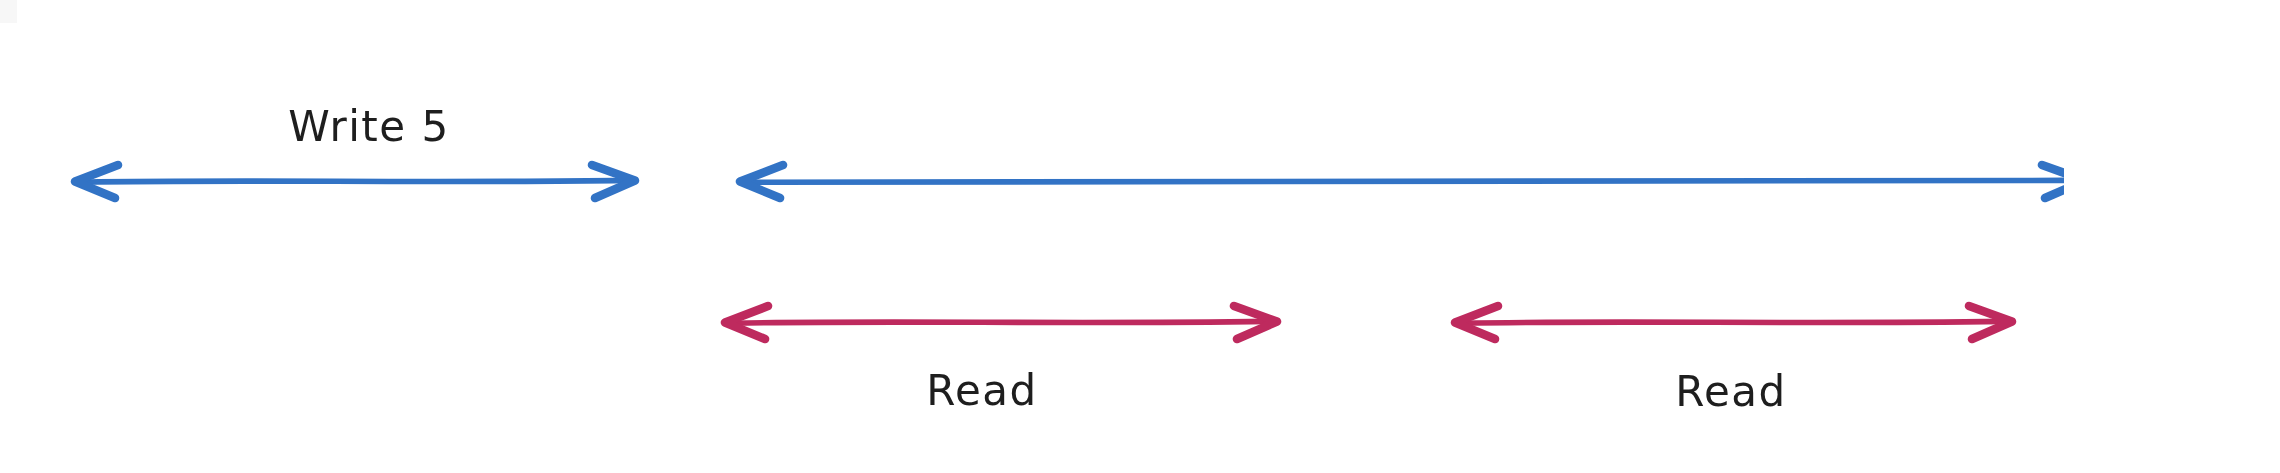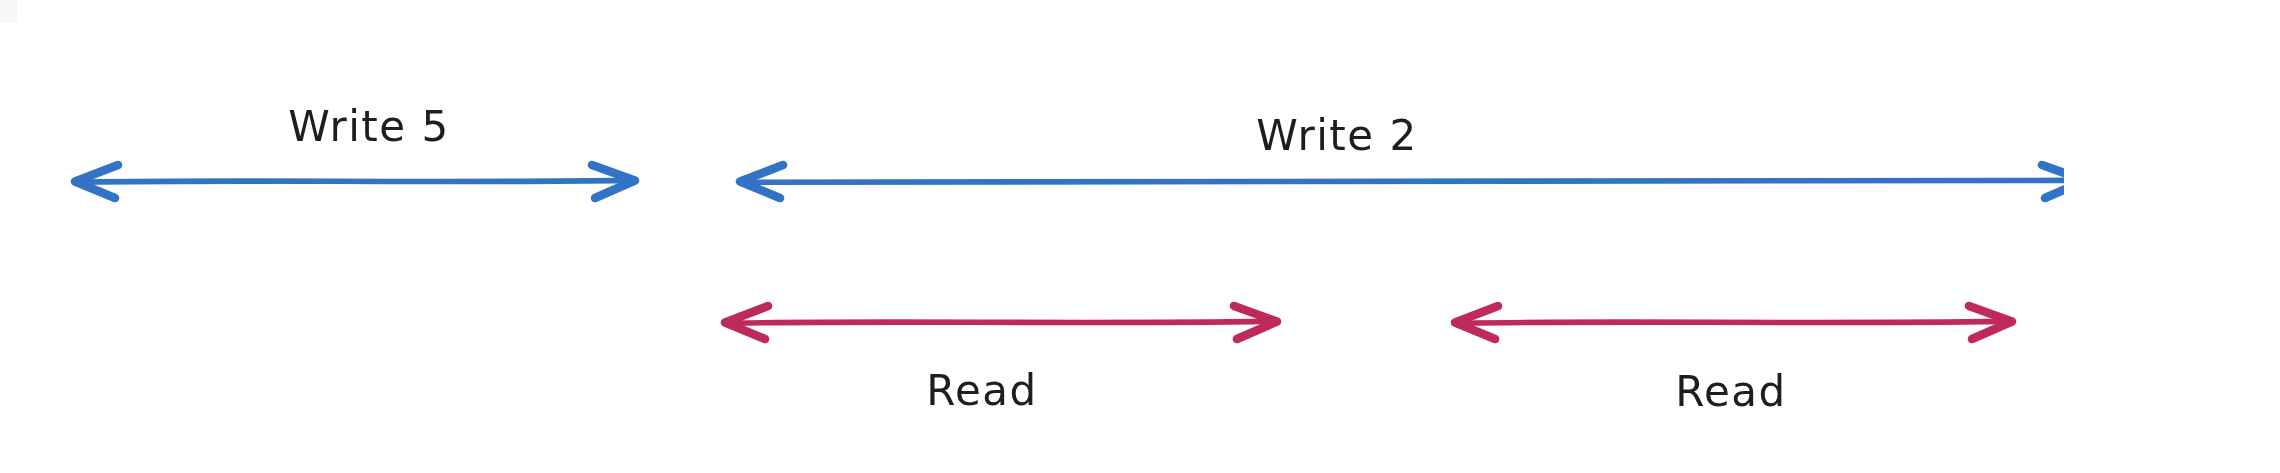--- a/index.html
+++ b/index.html
@@ -64,16 +64,15 @@
         <path d="M 1234 306 L 1277 321.5 L 1237 339" fill="none" stroke="#be2a5e" stroke-width="8.6" stroke-linecap="round" stroke-linejoin="round"></path>
       </g>
       <g>
         <path d="M 1463 323.2 C 1622.5 320.2, 1800.1 324.4, 2004 321.4" fill="none" stroke="#be2a5e" stroke-width="5.6" stroke-linecap="round"></path>
         <path d="M 1498 306 L 1455 322.5 L 1495 339" fill="none" stroke="#be2a5e" stroke-width="8.6" stroke-linecap="round" stroke-linejoin="round"></path>
         <path d="M 1969 306 L 2012 321.5 L 1972 339" fill="none" stroke="#be2a5e" stroke-width="8.6" stroke-linecap="round" stroke-linejoin="round"></path>
       </g>
     </svg>
 
   <div class="diagram-label" style="left: 369px; top: 126px; color: rgb(30, 30, 30);">Write 5</div>
-  <div class="diagram-label" style="left: 1337px; top: 135px; color: rgb(30, 30, 30);">Write 2</div>
   <div class="diagram-label" style="left: 982px; top: 390px; color: rgb(30, 30, 30);">Read</div>
   <div class="diagram-label" style="left: 1731px; top: 391px; color: rgb(30, 30, 30);">Read</div>
 </div>
 
 </body></html>

